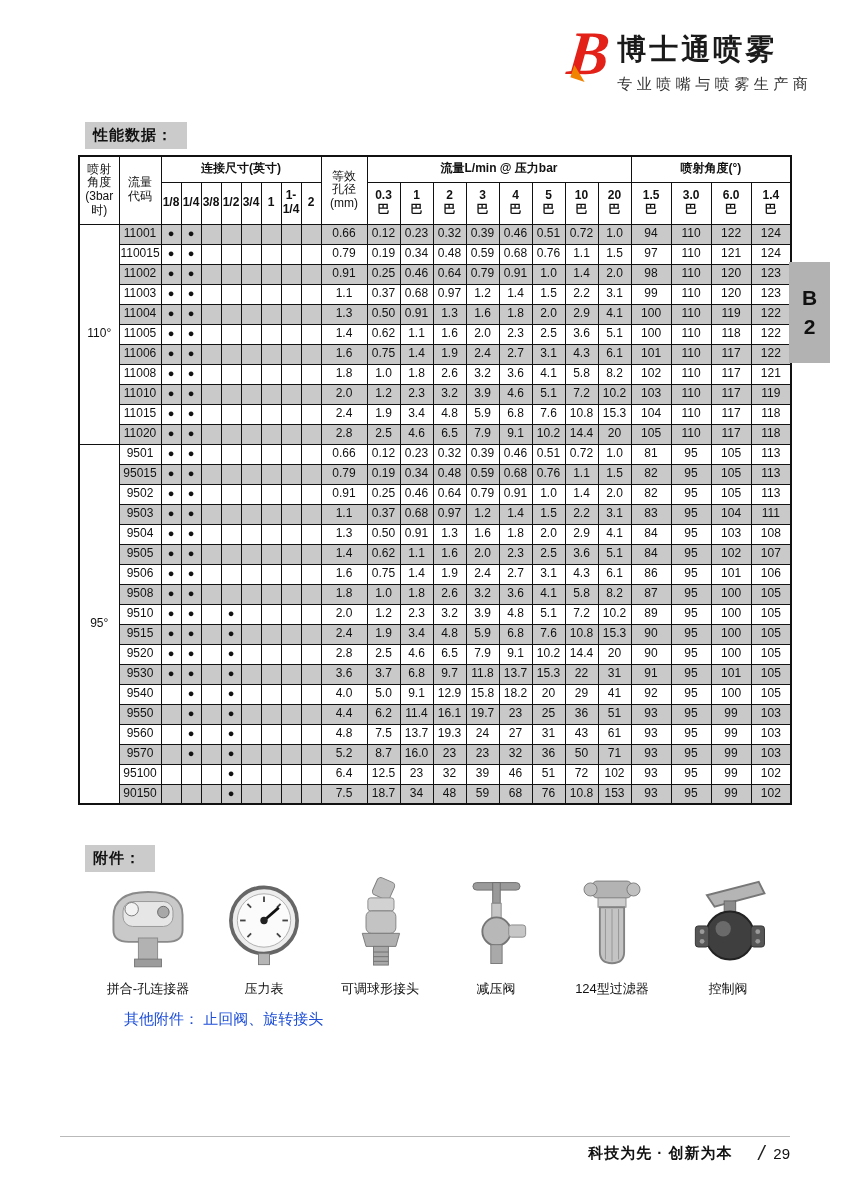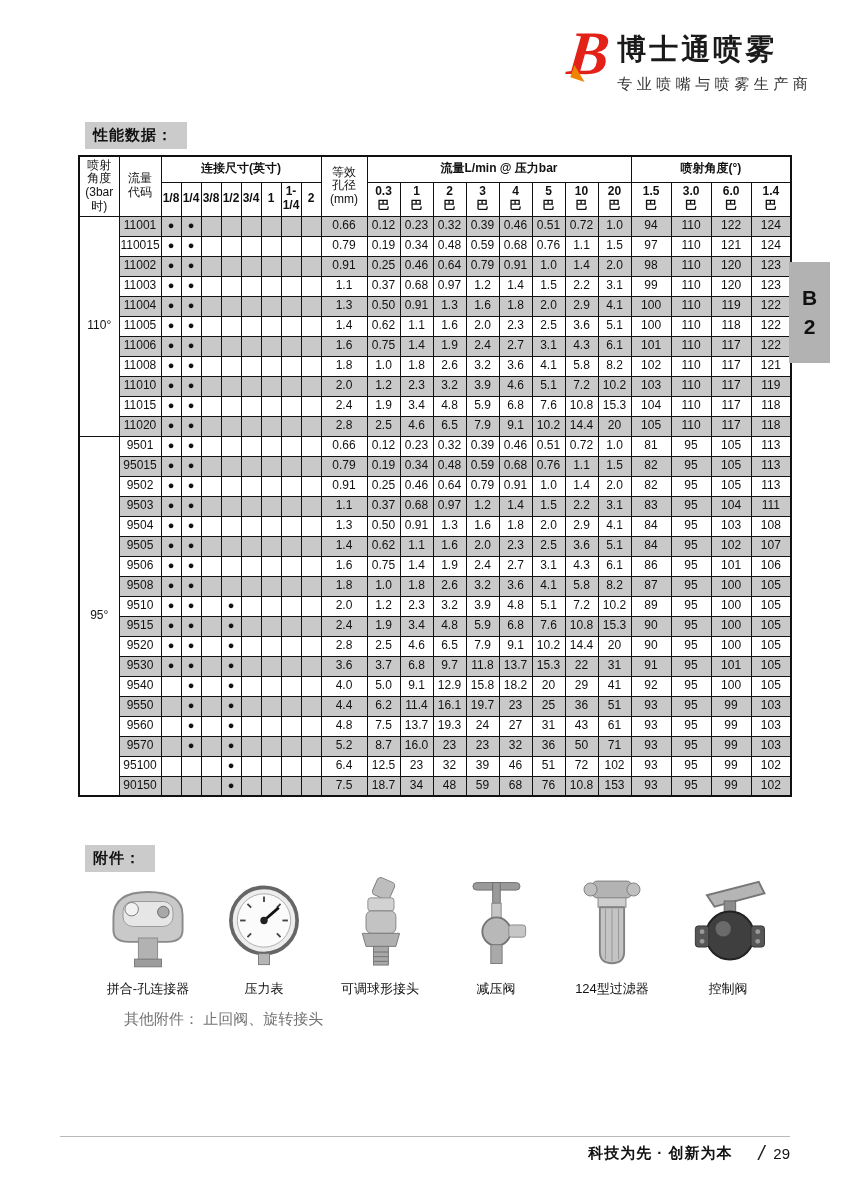--- a/index.html
+++ b/index.html
@@ -33,21 +33,21 @@
   
   table.perf{
     position:absolute;left:78px;top:155px;width:712px;
     border-collapse:collapse;table-layout:fixed;border:2px solid #111;
   }
   table.perf th,table.perf td{
     border:1px solid #111;padding:0;text-align:center;vertical-align:middle;
     font-size:12px;line-height:1.15;overflow:hidden;background:#fff;
   }
   table.perf thead tr.group-row{height:26px;}
-  table.perf thead tr.sub-row{height:34px;}
+  table.perf thead tr.sub-row{height:42px;}
   table.perf tbody tr{height:20px;}
   th.multiline{white-space:pre-line;font-weight:normal;font-size:12px;}
   th.conn-size{font-size:10px;font-weight:bold;}
   th.press{white-space:pre-line;font-size:11.5px;font-weight:bold;}
   td.angle-cell{background:#fff;font-size:13px;}
   tr.stripe td{background:#c9c9c9;}
   tr.stripe td.angle-cell{background:#fff;}
   td .dot{font-size:11px;line-height:1;}
   
   .side-tab{
@@ -57,21 +57,21 @@
   }
   
   .acc-row{
     position:absolute;left:92px;top:876px;width:692px;
     display:flex;justify-content:space-between;
   }
   .acc-item{width:112px;display:flex;flex-direction:column;align-items:center;}
   .acc-img{width:100px;height:96px;display:flex;align-items:flex-end;justify-content:center;}
   .acc-img svg{display:block;}
   .acc-caption{margin-top:8px;font-size:13px;color:#111;white-space:nowrap;}
-  .acc-other{position:absolute;left:124px;top:1010px;font-size:15px;color:#737373;}
+  .acc-other{position:absolute;left:124px;top:1010px;font-size:15px;color:#1d4ed8;}
   
   .footer-line{position:absolute;left:60px;top:1136px;width:730px;height:1px;background:#b9b9b9;}
   .footer{
     position:absolute;top:1141px;right:58px;display:flex;align-items:center;
   }
   .footer .slogan{font-size:15px;font-weight:600;letter-spacing:1px;}
   .footer .slash{font-size:21px;font-style:italic;margin:0 9px 0 26px;color:#222;}
   .footer .pageno{font-size:15px;}
 </style>
 </head>

